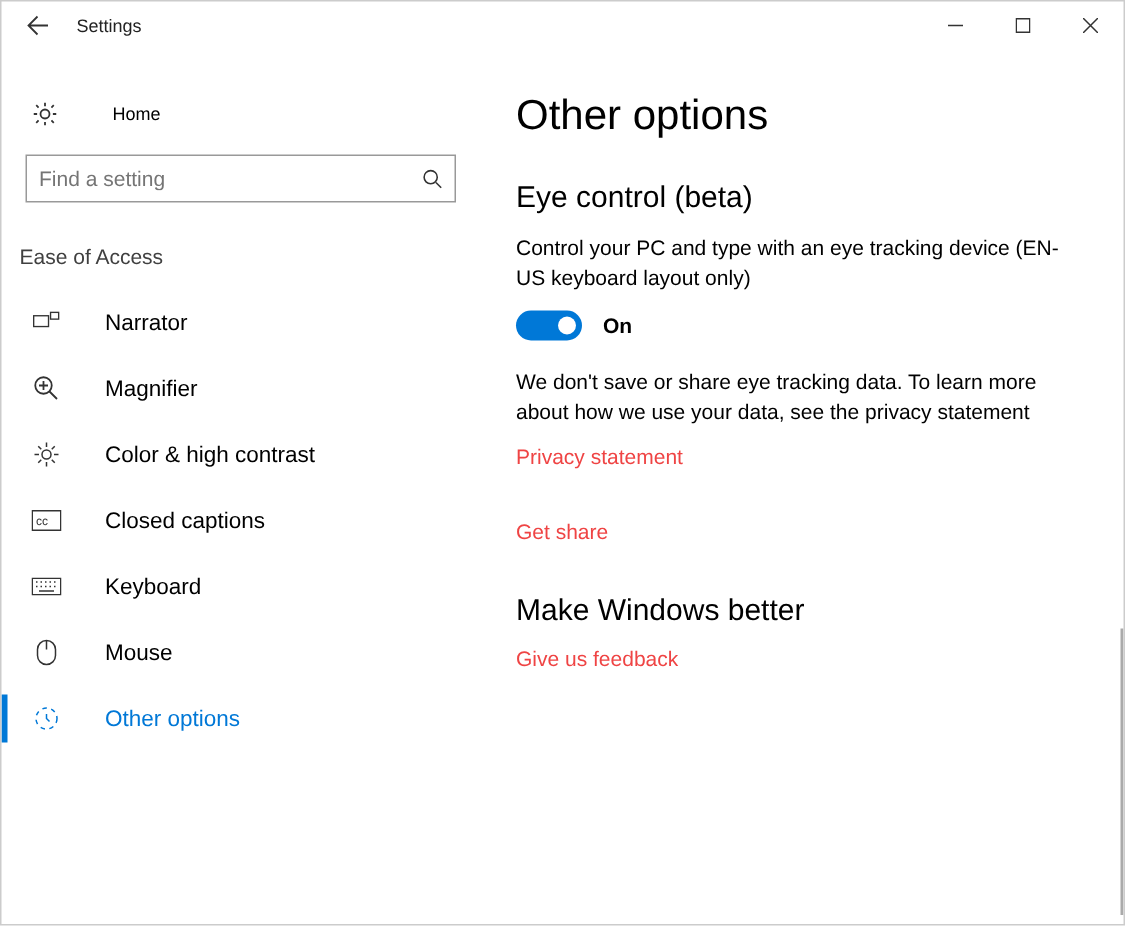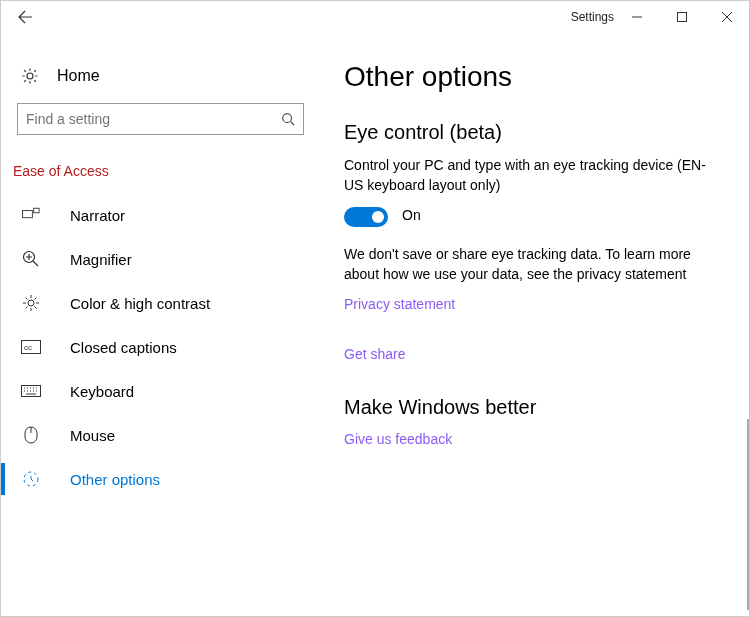--- a/index.html
+++ b/index.html
@@ -19,54 +19,54 @@
     display: flex;
     align-items: center;
     padding: 0 0 0 4px;
   }
   .titlebar .back {
     width: 40px; height: 32px;
     display:flex; align-items:center; justify-content:center;
     color:#333;
   }
   .titlebar .title {
-    flex:1; font-size:12px; color:#222; padding-left:6px;text-align:right;
+    flex:1; font-size:12px; color:#222; padding-left:6px;
   }
   .titlebar .winctrls { display:flex; }
   .titlebar .winbtn {
     width:45px; height:30px;
     display:flex; align-items:center; justify-content:center;
     color:#333;
   }
   .winbtn svg { width:10px; height:10px; }
   .layout { display:flex; height: calc(100% - 32px); }
   .sidebar {
     width: 315px;
     padding: 28px 12px 0 16px;
   }
   .home-row {
     display:flex; align-items:center;
     padding: 6px 4px 18px 4px;
   }
-  .home-row .label { font-size:16px; margin-left:18px; }
+  .home-row .label { font-size:12px; margin-left:36px; }
   .gear { width:18px; height:18px; }
   .search {
     height:32px;
     border:1px solid #999;
     display:flex; align-items:center;
     padding:0 8px;
     margin-bottom:28px;
   }
   .search input {
     border:none; outline:none; flex:1;
     font-size:14px; color:#666; background:transparent;
   }
   .search .sicon { color:#333; }
   .cat {
-    font-size:14px; color:#b91c1c;
+    font-size:14px; color:#404040;
     margin: 0 0 14px -4px;
   }
   .nav { list-style:none; }
   .nav li {
     display:flex; align-items:center;
     height:44px;
     padding-left:4px;
     position:relative;
     cursor:default;
     gap:13px;
@@ -78,30 +78,30 @@
     content:""; position:absolute; left:-16px; top:6px; bottom:6px;
     width:4px; background:#0078d7;
   }
   .content {
     flex:1; padding: 28px 16px 0 28px;
     position:relative;
   }
   .content h1 { font-size:28px; font-weight:400; margin-bottom:28px; }
   .content h2 { font-size:20px; font-weight:400; margin-bottom:12px; }
   .content p { font-size:14px; line-height:1.4; max-width:370px; margin-bottom:12px;margin-top:12px; }
-  .toggle-row { display:flex; margin-bottom:18px; }
+  .toggle-row { display:flex; align-items:center; margin-bottom:18px;font-weight:bold; }
   .toggle {
     width:44px; height:20px; border-radius:10px;
     background:#0078d7; position:relative; margin-right:14px;
   }
   .toggle .knob {
     width:12px; height:12px; border-radius:50%;
     background:#fff; position:absolute; top:4px; right:4px;
   }
-  .link { color:#8b5cf6; font-size:14px; cursor:pointer; display:inline-block; }
+  .link { color:#ef4444; font-size:14px; cursor:pointer; display:inline-block; }
   .section { margin-bottom:34px; }
   .scroll-edge {
     position:absolute; right:0; top:386px; bottom:6px; width:2px;
     background:#aaa;
   }
   svg { display:block; }
 </style>
 </head>
 <body>
 

